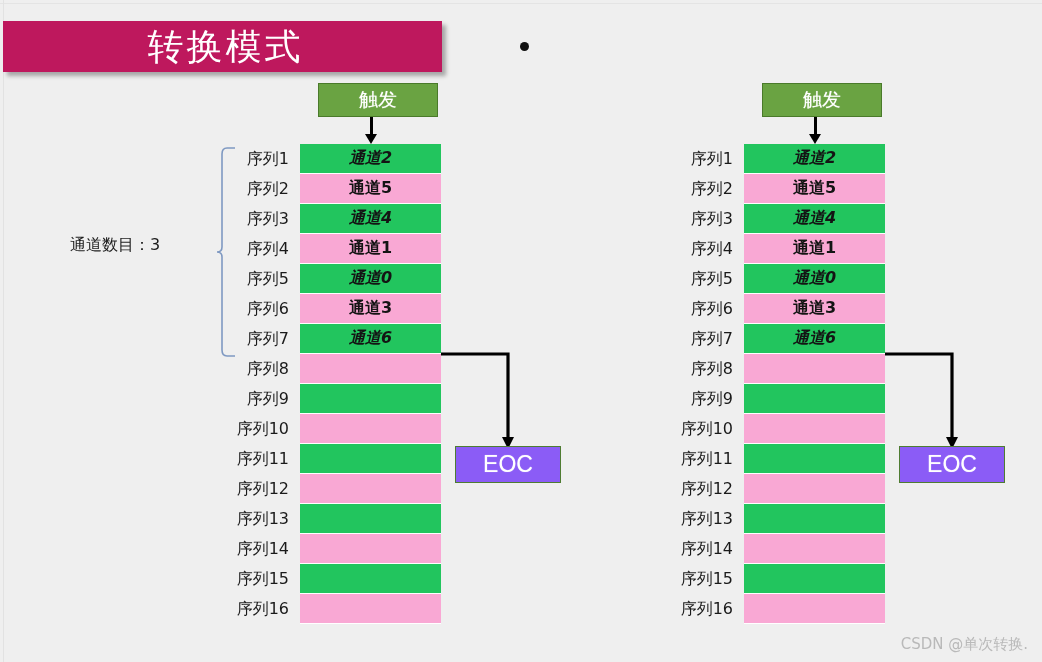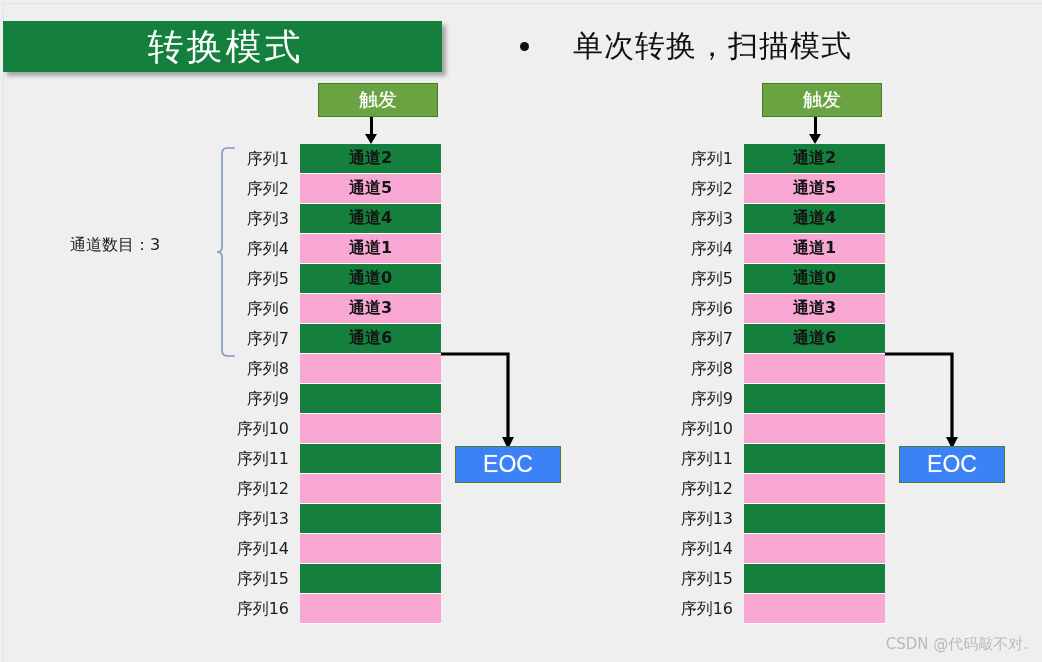--- a/index.html
+++ b/index.html
@@ -28,21 +28,21 @@
     background: #e4e4e4;
   }
 
   
   .title-banner {
     position: absolute;
     left: 3px;
     top: 21px;
     width: 439px;
     height: 51px;
-    background: #15803d;
+    background: #be185d;
     box-shadow: 4px 4px 4px rgba(0,0,0,0.30);
     display: flex;
     align-items: center;
     justify-content: center;
   }
   .title-banner .title-text {
     color: #ffffff;
     font-size: 36px;
     letter-spacing: 3px;
     font-family: "DejaVu Sans", "Liberation Sans", sans-serif;
@@ -125,21 +125,21 @@
   }
   .seq-row {
     position: relative;
     height: 30px;
     box-sizing: border-box;
     display: flex;
     align-items: center;
     justify-content: center;
     border-bottom: 1px solid #ffffff;
   }
-  .seq-row.shade-dark { background: #15803d; }
+  .seq-row.shade-dark { background: #22c55e; font-style: italic; }
   .seq-row.shade-light { background: #f9a8d4; }
   .seq-row .cell-text {
     font-size: 16px;
     font-weight: bold;
     color: #141414;
     font-family: "DejaVu Sans", "Liberation Sans", sans-serif;
   }
 
   
   .label-col {
@@ -176,21 +176,21 @@
   
   .eoc-conn {
     position: absolute;
   }
   .eoc-conn svg { display: block; }
 
   .eoc-box {
     position: absolute;
     width: 106px;
     height: 37px;
-    background: #3b82f6;
+    background: #8b5cf6;
     border: 1px solid #4f7c32;
     box-sizing: border-box;
     display: flex;
     align-items: center;
     justify-content: center;
   }
   .eoc-box span {
     color: #ffffff;
     font-size: 23px;
     font-family: "Liberation Sans", "DejaVu Sans", sans-serif;
@@ -213,21 +213,20 @@
 
 <div class="slide-edge-top"></div>
 <div class="slide-edge-left"></div>
 
 <div class="title-banner">
   <span class="title-text">转换模式</span>
 </div>
 
 <div class="bullet-line">
   <span class="bullet-dot"></span>
-  <span class="bullet-text">单次转换，扫描模式</span>
 </div>
 
 <div class="diagram" id="diagram-root">
     <div class="trigger-box" style="left: 318px; top: 83px;">
       <span>触发</span>
     </div>
     <div class="trig-arrow-stem" style="left: 370px; top: 117px; height: 18px;"></div>
     <div class="trig-arrow-head" style="left: 365px; top: 134px;"></div>
     <div class="label-col" style="left: 185px; top: 144px;">
       <div class="label-cell">序列1</div>
@@ -389,13 +388,13 @@
       <svg width="79" height="98" viewBox="0 0 79 98">
         <path d="M0 2 H67 V86" fill="none" stroke="#000" stroke-width="3.2"></path>
         <path d="M61 85 L73 85 L67 97 Z" fill="#000"></path>
       </svg>
     </div>
     <div class="eoc-box" style="left: 899px; top: 446px;">
       <span>EOC</span>
     </div>
   </div>
 
-<div class="watermark">CSDN @代码敲不对.</div>
+<div class="watermark">CSDN @单次转换.</div>
 
 </body></html>

